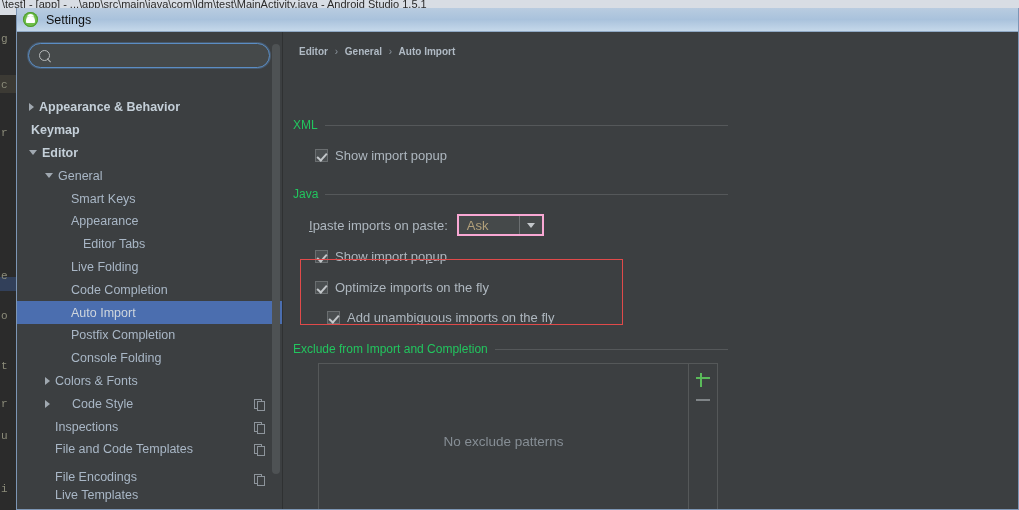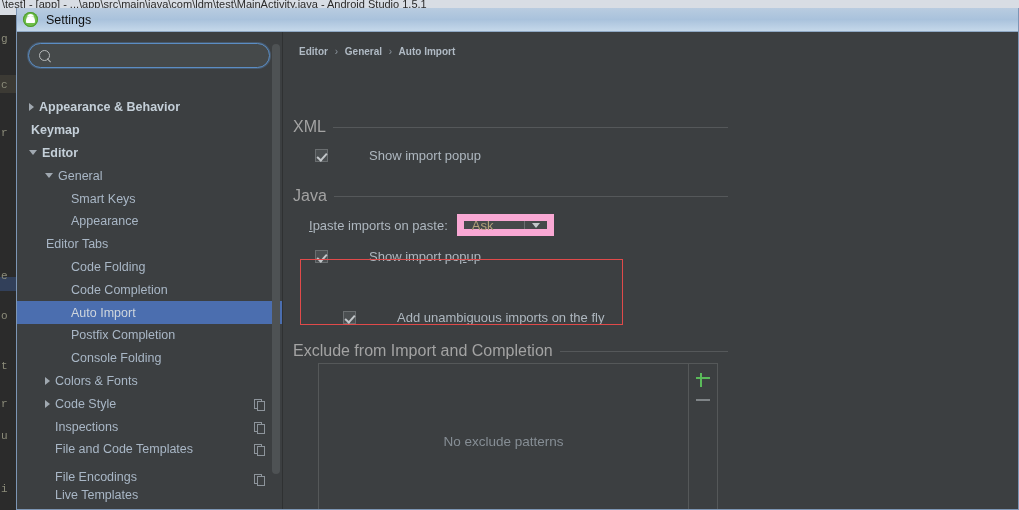--- a/index.html
+++ b/index.html
@@ -214,30 +214,29 @@
   }
   .breadcrumb .sep { color: #8b949c; font-weight: normal; margin: 0 4px; }
 
   .sect {
     position: absolute;
     left: 10px;
     display: flex; align-items: center;
     width: 435px;
   }
   .sect-label {
-    font-size: 16px; color: #a3a3a3;
+    font-size: 12px; color: #22c55e;
     white-space: nowrap; padding-right: 7px;
   }
   .sect-line { flex: 1; height: 1px; background: #55585a; }
 
   .chk-row {
     position: absolute;
     display: flex; align-items: center;
     white-space: nowrap;
-    gap: 34px;
   }
   .chk {
     width: 13px; height: 13px;
     background: #4b4f51;
     border: 1px solid #6a6e70;
     box-sizing: border-box;
     position: relative;
     flex: 0 0 auto;
     margin-right: 7px;
   }
@@ -256,21 +255,21 @@
 
   .field-row {
     position: absolute;
     display: flex; align-items: center;
     white-space: nowrap;
   }
   .field-label { font-size: 13px; color: #aeb7bf; margin-right: 9px; }
   .combo {
     display: flex; align-items: stretch;
     height: 22px;
-    border: 7px solid #f9a8d4;
+    border: 2px solid #f9a8d4;
     background: #45494a;
     box-sizing: border-box;
   }
   .combo-value {
     min-width: 44px;
     padding: 0 8px;
     display: flex; align-items: center;
     font-size: 13px; color: #b2a07a;
   }
   .combo-arrow {
@@ -402,27 +401,27 @@
               <span class="tree-label">General</span>
             </div>
             <div class="tree-row" style="padding-left: 44px;">
               <span class="arrow none"></span>
               <span class="tree-label">Smart Keys</span>
             </div>
             <div class="tree-row" style="padding-left: 44px;">
               <span class="arrow none"></span>
               <span class="tree-label">Appearance</span>
             </div>
-            <div class="tree-row" style="padding-left: 19px;">
+            <div class="tree-row" style="padding-left: 56px;">
               <span class="arrow none"></span>
               <span class="tree-label">Editor Tabs</span>
             </div>
             <div class="tree-row" style="padding-left: 44px;">
               <span class="arrow none"></span>
-              <span class="tree-label">Code Folding</span>
+              <span class="tree-label">Live Folding</span>
             </div>
             <div class="tree-row" style="padding-left: 44px;">
               <span class="arrow none"></span>
               <span class="tree-label">Code Completion</span>
             </div>
             <div class="tree-row selected" style="padding-left: 44px;">
               <span class="arrow none"></span>
               <span class="tree-label">Auto Import</span>
             </div>
             <div class="tree-row" style="padding-left: 44px;">
@@ -430,21 +429,21 @@
               <span class="tree-label">Postfix Completion</span>
             </div>
             <div class="tree-row" style="padding-left: 44px;">
               <span class="arrow none"></span>
               <span class="tree-label">Console Folding</span>
             </div>
             <div class="tree-row" style="padding-left: 28px;">
               <span class="arrow right"></span>
               <span class="tree-label">Colors &amp; Fonts</span>
             </div>
-            <div class="tree-row" style="padding-left: 28px;">
+            <div class="tree-row" style="padding-left: 28px; gap: 17px;">
               <span class="arrow right"></span>
               <span class="tree-label">Code Style</span>
               <span class="copy-badge"></span>
             </div>
             <div class="tree-row" style="padding-left: 28px;">
               <span class="arrow none"></span>
               <span class="tree-label">Inspections</span>
               <span class="copy-badge"></span>
             </div>
             <div class="tree-row" style="padding-left: 28px;">
@@ -502,22 +501,26 @@
                 <i></i>
               </div>
           </div>
         </div>
 
         <div class="chk-row" style="left:32px; top:217px;">
           <div class="chk checked"></div>
           <div class="chk-label"><span>Show import po</span><span class="mn">p</span><span>up</span></div>
         </div>
 
-
-        <div class="chk-row" style="left:32px; top:278px;padding-left:28px;">
+        <div class="chk-row" style="left:32px; top:248px;">
+          <div class="chk checked"></div>
+          <div class="chk-label">Optimize imports on the fly</div>
+        </div>
+
+        <div class="chk-row" style="left:16px; top:278px;padding-left:28px;">
           <div class="chk checked"></div>
           <div class="chk-label">Add unambiguous imports on the fly</div>
         </div>
 
         <div class="highlight-box" style="left:17px; top:227px; width:323px; height:66px;"></div>
 
         <div class="sect" style="top:310px;">
           <div class="sect-label">Exclude from Import and Completion</div>
           <div class="sect-line"></div>
         </div>

